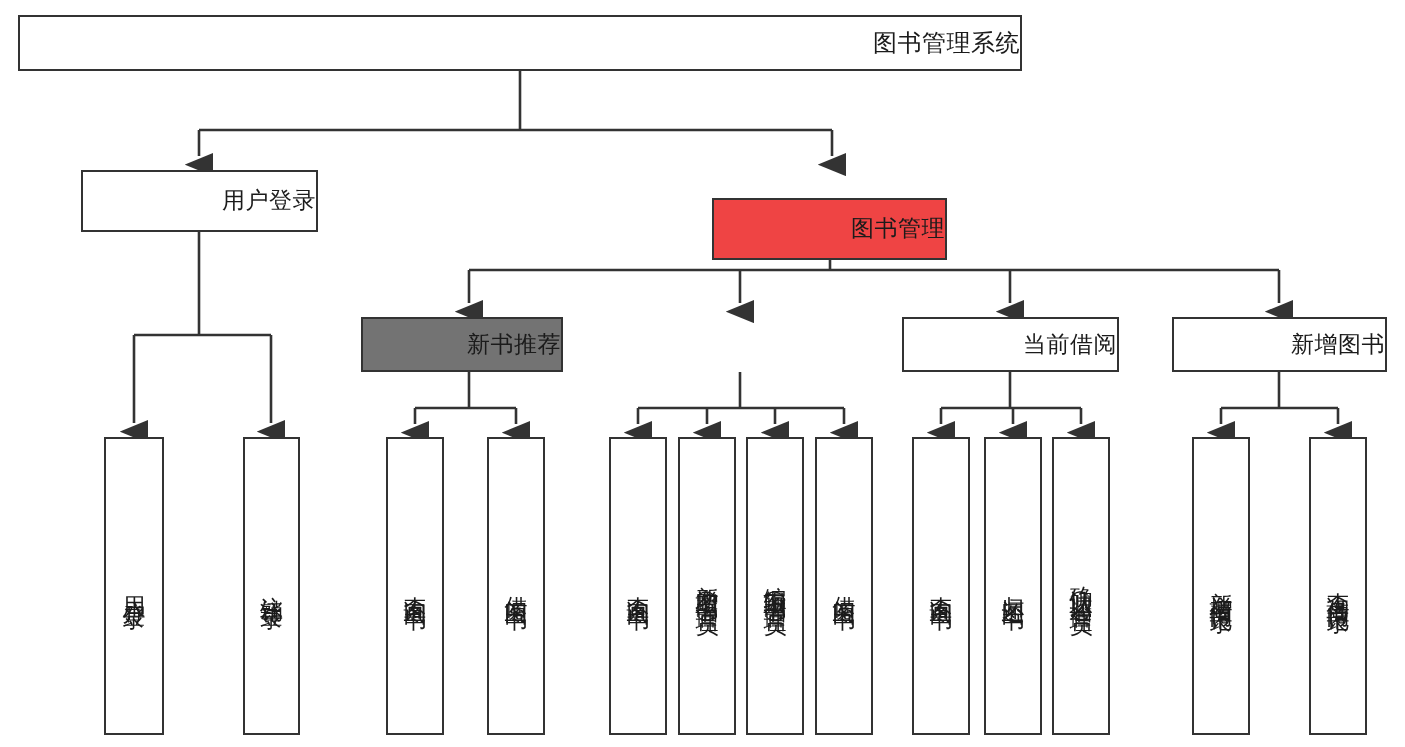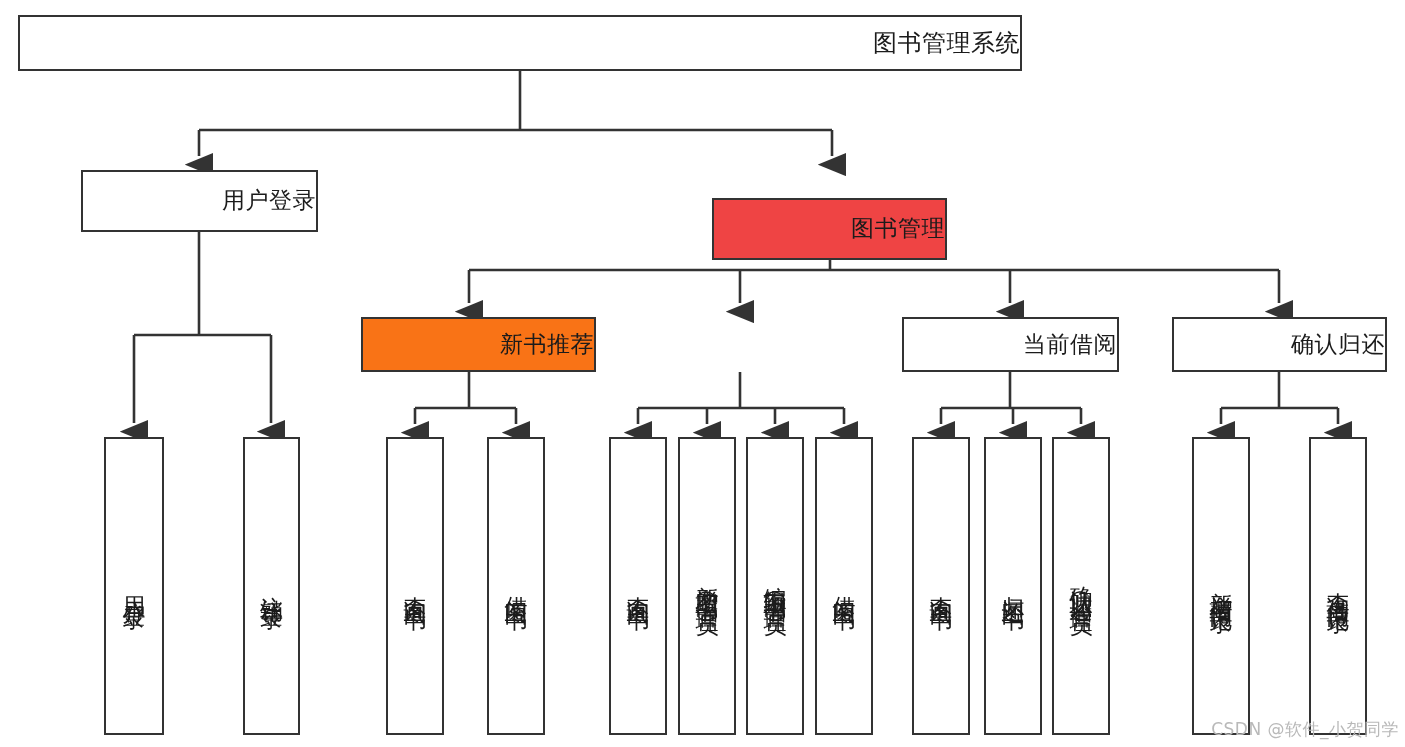--- a/index.html
+++ b/index.html
@@ -135,28 +135,28 @@
     <span class="label" style="color: rgb(27, 27, 27);">图书管理系统</span>
   </div>
 
   <div class="node horiz" style="left: 81px; top: 170px; width: 237px; height: 62px; border-color: rgb(51, 51, 51); background: rgb(255, 255, 255);">
     <span class="label" style="color: rgb(27, 27, 27);">用户登录</span>
   </div>
   <div class="node horiz" style="left: 712px; top: 170px; width: 235px; height: 62px; border-color: rgb(51, 51, 51); background: #ef4444; margin-top: 28px;">
     <span class="label" style="color: rgb(27, 27, 27);">图书管理</span>
   </div>
 
-  <div class="node horiz" style="left: 361px; top: 317px; width: 235px; height: 55px; border-color: rgb(51, 51, 51); background: #f97316;">
+  <div class="node horiz" style="left: 361px; top: 317px; width: 202px; height: 55px; border-color: rgb(51, 51, 51); background: #737373;">
     <span class="label" style="color: rgb(27, 27, 27);">新书推荐</span>
   </div>
   <div class="node horiz" style="left: 902px; top: 317px; width: 217px; height: 55px; border-color: rgb(51, 51, 51); background: rgb(255, 255, 255);">
     <span class="label" style="color: rgb(27, 27, 27);">当前借阅</span>
   </div>
   <div class="node horiz" style="left: 1172px; top: 317px; width: 215px; height: 55px; border-color: rgb(51, 51, 51); background: rgb(255, 255, 255);">
-    <span class="label" style="color: rgb(27, 27, 27);">确认归还</span>
+    <span class="label" style="color: rgb(27, 27, 27);">新增图书</span>
   </div>
 
   <div class="node vert" style="left: 104px; top: 437px; width: 60px; height: 298px; border-color: rgb(51, 51, 51); background: rgb(255, 255, 255);">
     <span class="label" style="color: rgb(27, 27, 27);">用户登录</span>
   </div>
   <div class="node vert" style="left: 243px; top: 437px; width: 57px; height: 298px; border-color: rgb(51, 51, 51); background: rgb(255, 255, 255);">
     <span class="label" style="color: rgb(27, 27, 27);">注销登录</span>
   </div>
   <div class="node vert" style="left: 386px; top: 437px; width: 58px; height: 298px; border-color: rgb(51, 51, 51); background: rgb(255, 255, 255);">
     <span class="label" style="color: rgb(27, 27, 27);">查询图书</span>
@@ -185,14 +185,13 @@
   <div class="node vert" style="left: 1052px; top: 437px; width: 58px; height: 298px; border-color: rgb(51, 51, 51); background: rgb(255, 255, 255);">
     <span class="label" style="color: rgb(27, 27, 27);">确认归还（管理员）</span>
   </div>
   <div class="node vert" style="left: 1192px; top: 437px; width: 58px; height: 298px; border-color: rgb(51, 51, 51); background: rgb(255, 255, 255);">
     <span class="label" style="color: rgb(27, 27, 27);">新增借阅记录</span>
   </div>
   <div class="node vert" style="left: 1309px; top: 437px; width: 58px; height: 298px; border-color: rgb(51, 51, 51); background: rgb(255, 255, 255);">
     <span class="label" style="color: rgb(27, 27, 27);">查询借阅记录</span>
   </div>
 
-  <div id="watermark" style="color: rgb(185, 185, 185);">CSDN @软件_小贺同学</div>
 </div>
 
 </body></html>

